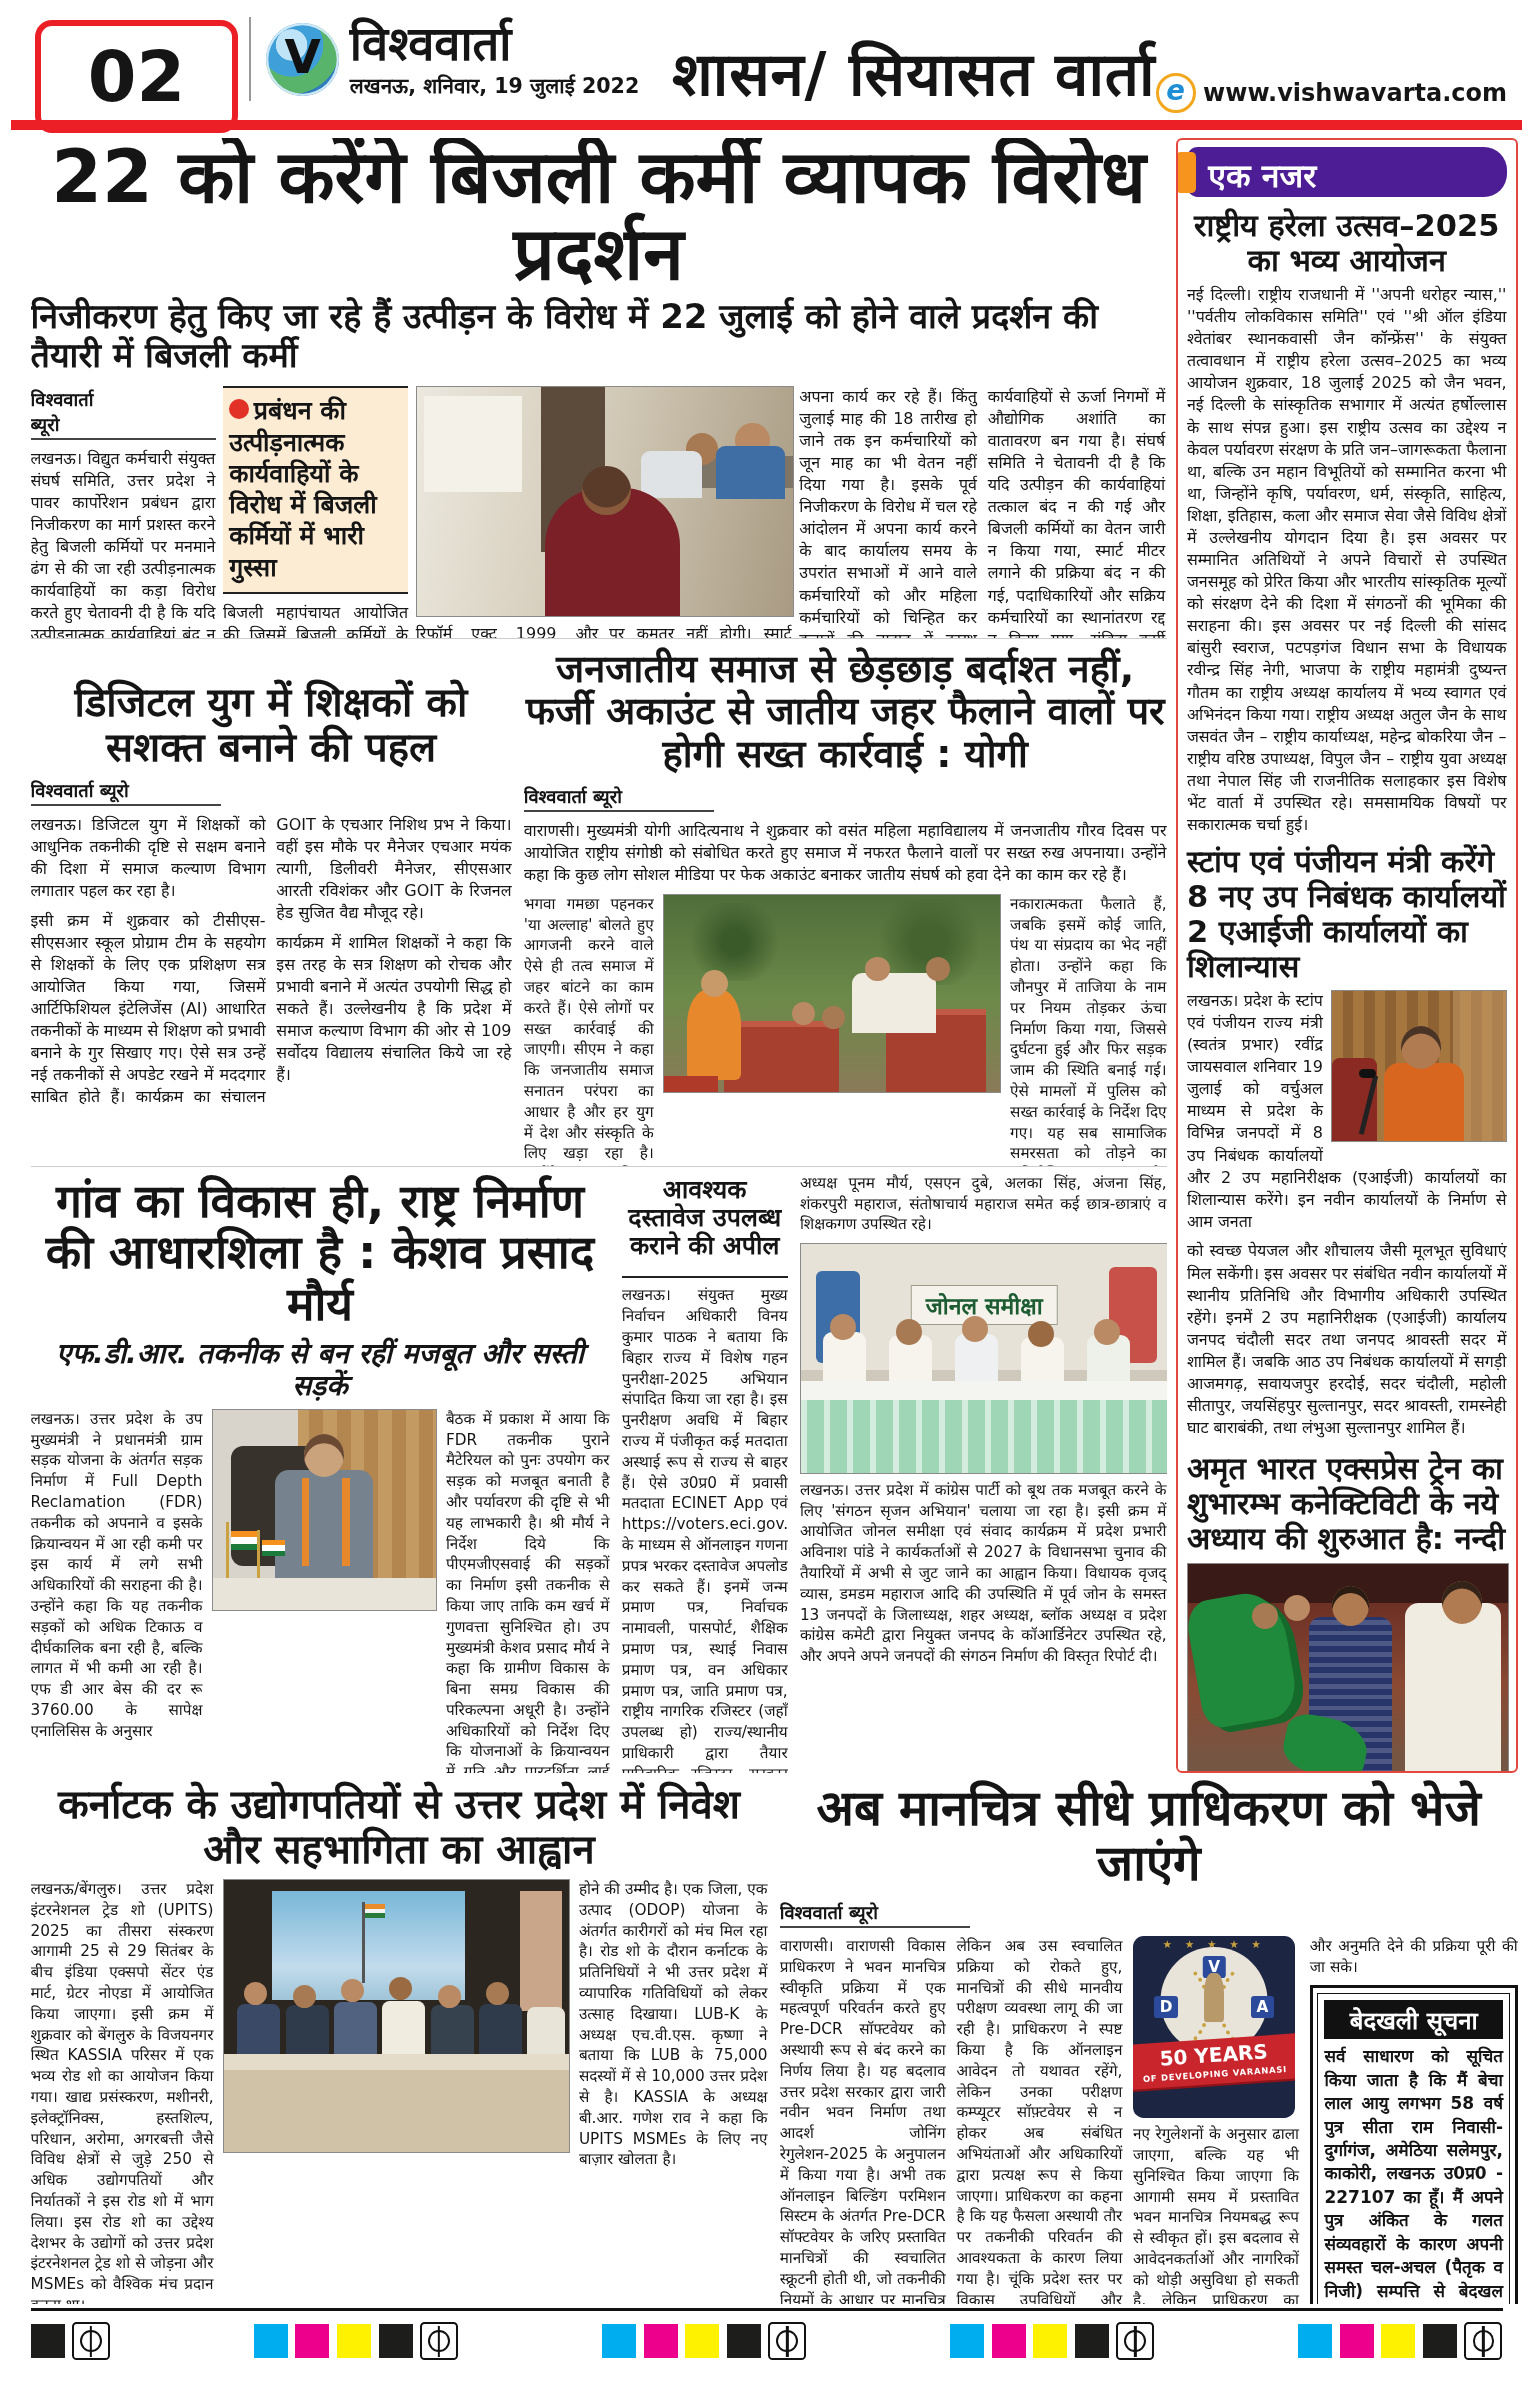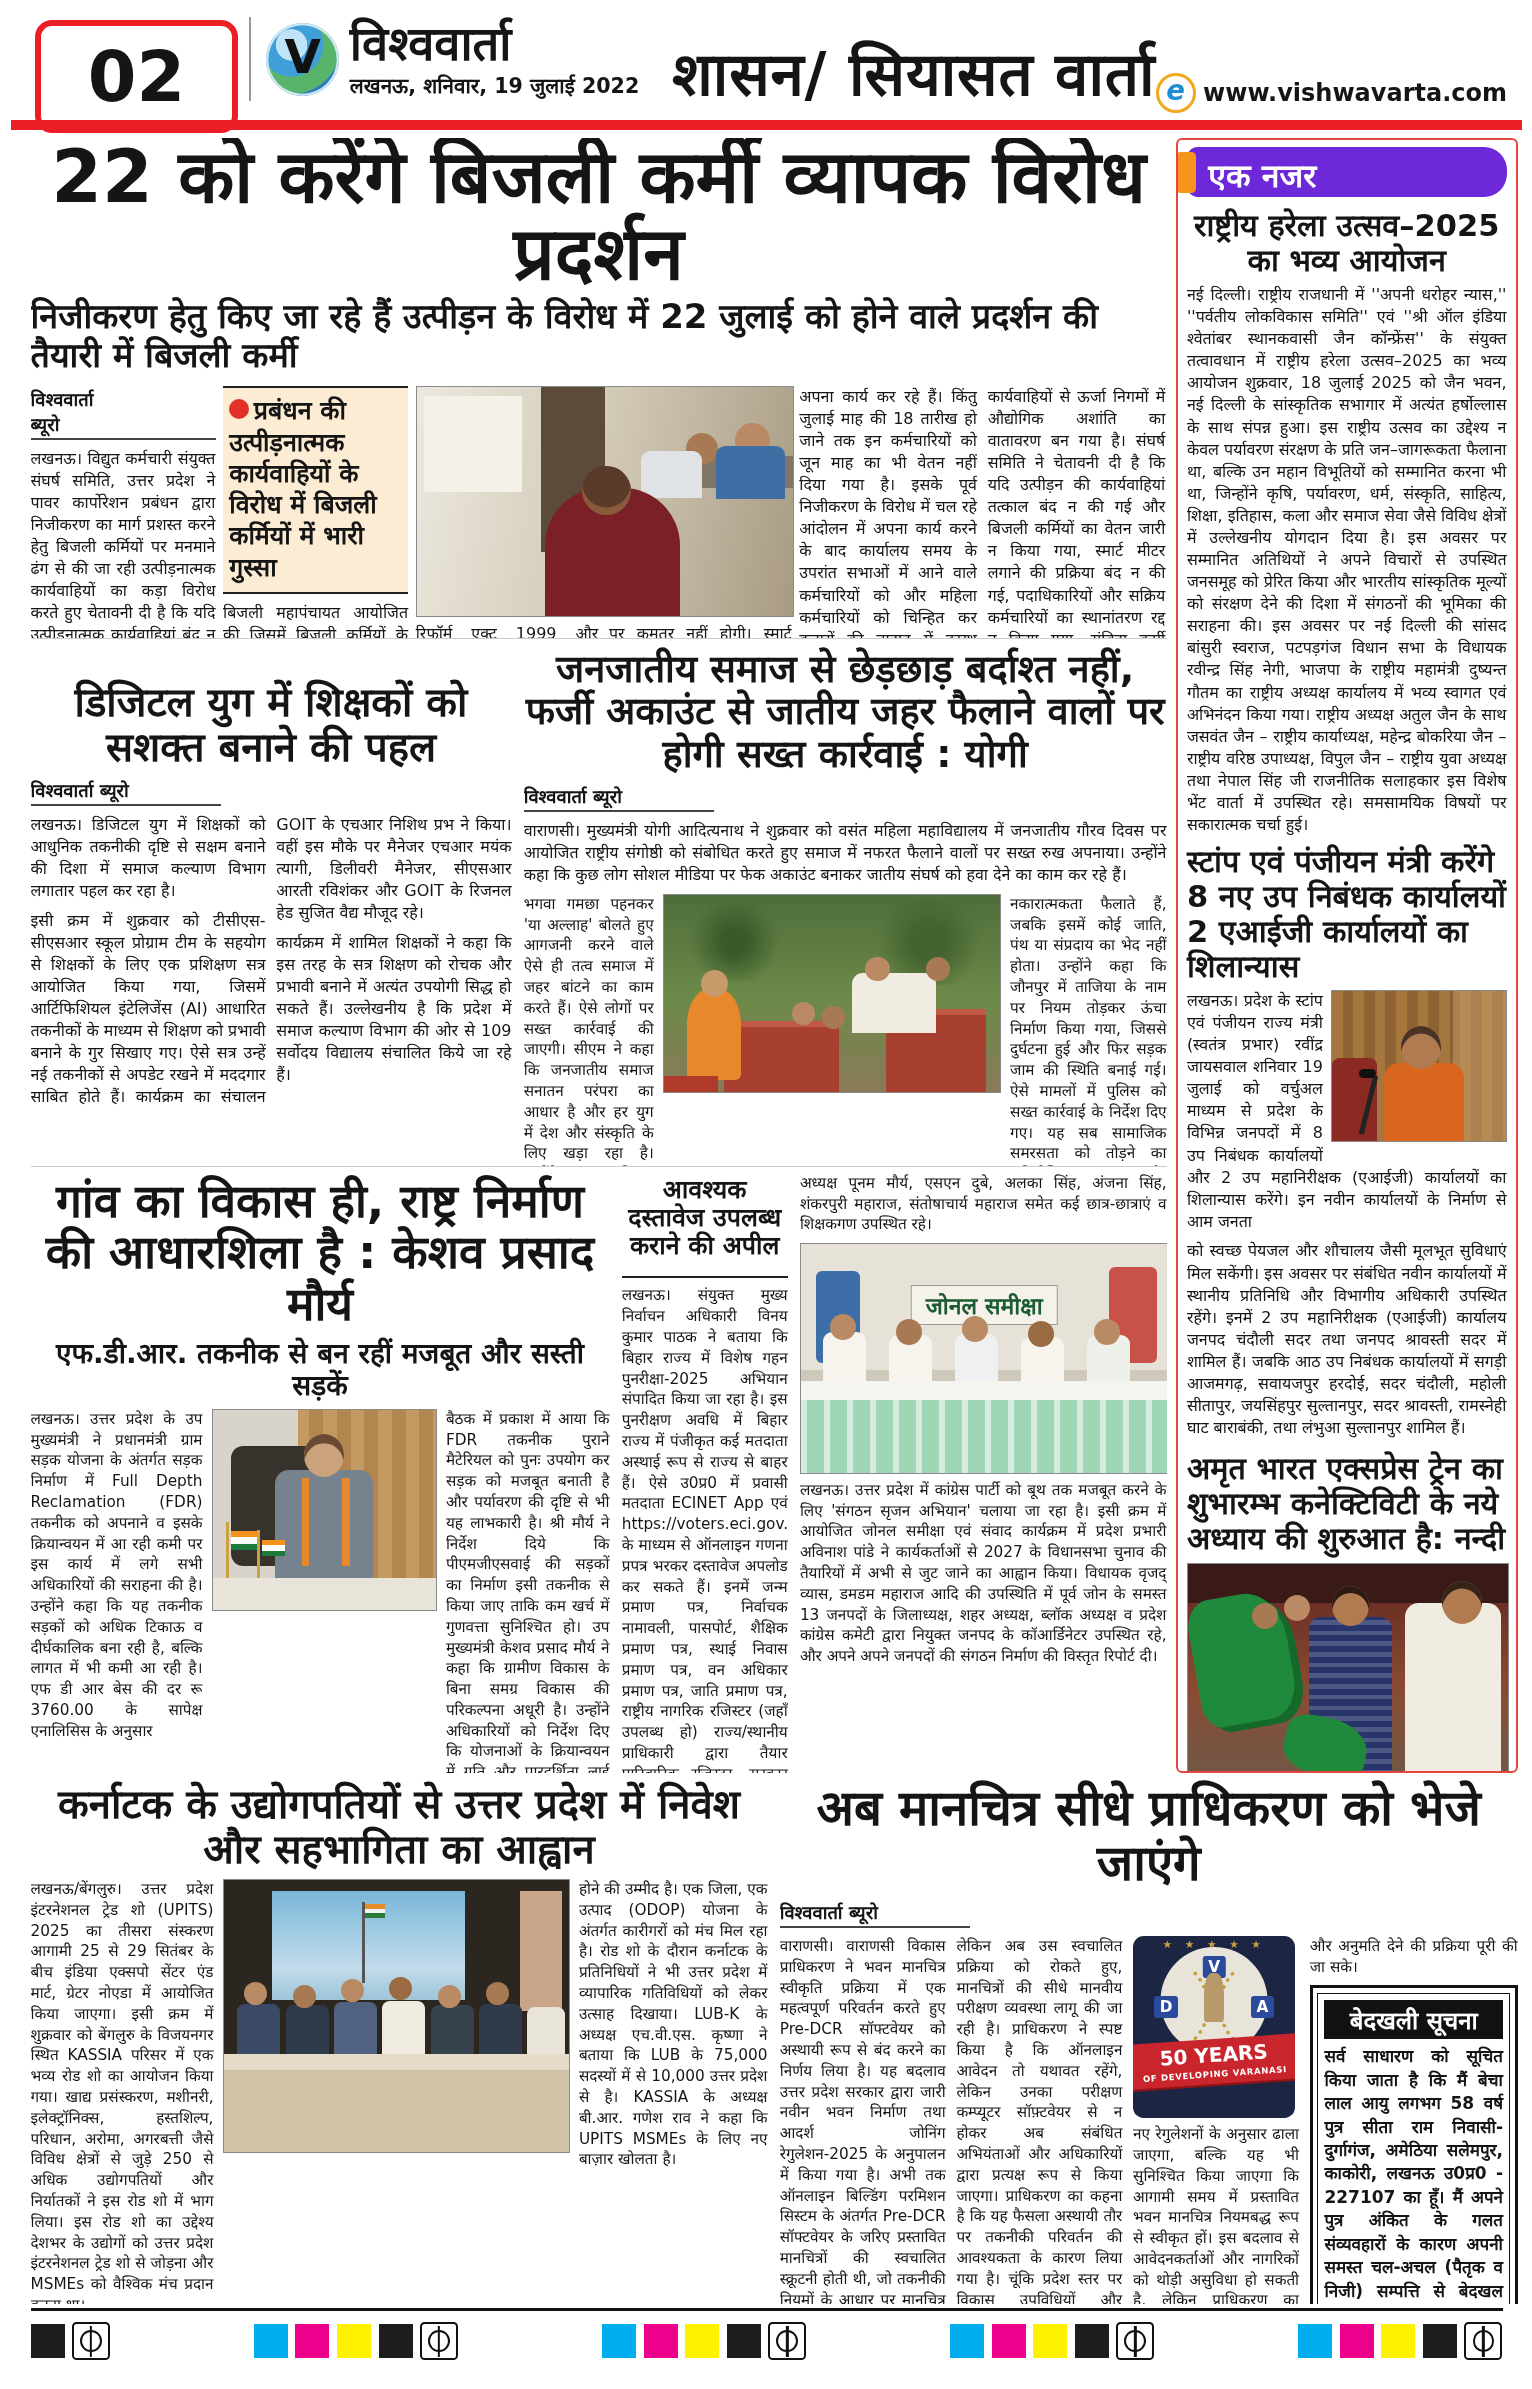--- a/index.html
+++ b/index.html
@@ -35,21 +35,21 @@
   .body-sm{font-size:15.3px;line-height:1.36;}
   
   .lead-grid{display:grid;grid-template-columns:185px 185px 376px 366px;gap:7.6px;}
   .hl-box{background:#fcecd4;border-top:2.3px solid #222;border-bottom:2.3px solid #222;padding:7.6px 6.1px 9.2px;font-size:25px;font-weight:800;line-height:1.25;margin-bottom:7.6px;position:relative;}
   .hl-box .dot{display:inline-block;width:20px;height:20px;border-radius:50%;background:#e23227;margin-right:4.6px;}
   .two-col{column-count:2;column-gap:10.7px;}
   
   .photo{position:relative;overflow:hidden;border:0.8px solid #8a8a8a;background:#ccc;}
   .abs{position:absolute;}
   
-  .rail-banner{position:relative;height:50px;background:#6d28d9;border-radius:10.7px 23px 23px 10.7px;margin-bottom:10.7px;}
+  .rail-banner{position:relative;height:50px;background:#4c1d95;border-radius:10.7px 23px 23px 10.7px;margin-bottom:10.7px;}
   .rail-banner .tab{position:absolute;left:-10.7px;top:4.6px;width:20px;height:41px;background:#f7941d;border-radius:4.6px;}
   .rail-banner span{position:absolute;left:21.4px;top:6.1px;color:#fff;font-size:32px;font-weight:800;}
   .rail h3{font-size:30.5px;font-weight:800;line-height:1.15;margin:4.6px 0 6.1px;}
   .rail .body{font-size:16px;}
   
   .notice{border:3.1px solid #111;padding:4.6px;margin-top:4.6px;}
   .notice-inner{border:1.5px solid #111;padding:6.1px;}
   .notice-title{background:#111;color:#fff;text-align:center;font-size:24px;font-weight:800;padding:3.1px 0;margin-bottom:6.1px;}
   .notice p{font-size:17px;font-weight:600;line-height:1.38;}
   
@@ -184,21 +184,21 @@
                 <p>नकारात्मकता फैलाते हैं, जबकि इसमें कोई जाति, पंथ या संप्रदाय का भेद नहीं होता। उन्होंने कहा कि जौनपुर में ताजिया के नाम पर नियम तोड़कर ऊंचा निर्माण किया गया, जिससे दुर्घटना हुई और फिर सड़क जाम की स्थिति बनाई गई। ऐसे मामलों में पुलिस को सख्त कार्रवाई के निर्देश दिए गए। यह सब सामाजिक समरसता को तोड़ने का सुनियोजित प्रयास है। मुख्यमंत्री ने प्रधानमंत्री नरेंद्र मोदी द्वारा 15 नवंबर को जनजातीय गौरव दिवस घोषित करने की सराहना की और कहा कि यह दिन जनजातीय समाज के योगदान को सम्मान देने का प्रतीक है। उन्होंने बताया कि भगवान राम से जुड़े कोल समाज को योजनाओं से</p>
               </div>
           </div>
           
         </div>
       </div>
 
       <div style="display:flex;gap:12.2px;height:603px;overflow:hidden;border-top:1.5px solid #ccc;padding-top:6.1px;">
         <div style="width:579px;overflow:hidden;">
           <h2 class="h-sec" style="font-size:46px;">गांव का विकास ही, राष्ट्र निर्माण की आधारशिला है : केशव प्रसाद मौर्य</h2>
-          <h3 class="h-sec" style="font-size:28px;margin-top:8px;">एफ.डी.आर. तकनीक से बन रहीं मजबूत और सस्ती सड़कें</h3>
+          <h3 class="h-sec" style="font-size:28px;margin-top:8px;font-style:italic;">एफ.डी.आर. तकनीक से बन रहीं मजबूत और सस्ती सड़कें</h3>
           <div style="display:flex;gap:9.2px;">
             <div class="body-sm jt" style="width:172px;">
                 <p>लखनऊ। उत्तर प्रदेश के उप मुख्यमंत्री ने प्रधानमंत्री ग्राम सड़क योजना के अंतर्गत सड़क निर्माण में Full Depth Reclamation (FDR) तकनीक को अपनाने व इसके क्रियान्वयन में आ रही कमी पर इस कार्य में लगे सभी अधिकारियों की सराहना की है। उन्होंने कहा कि यह तकनीक सड़कों को अधिक टिकाऊ व दीर्घकालिक बना रही है, बल्कि लागत में भी कमी आ रही है। एफ डी आर बेस की दर रू 3760.00 के सापेक्ष एनालिसिस के अनुसार</p>
               </div>
 
             <div class="photo" style="width:223px;height:200px;background:linear-gradient(90deg,#d8d4cc 0 38%,transparent 38%),repeating-linear-gradient(90deg,#c49a63 0 13.7px,#b3854f 13.7px 27.5px);">
               <div class="abs" style="left:8%;top:18%;width:40%;height:60%;background:#37322c;border-radius:12.2px;"></div>
               <div class="abs" style="left:28%;top:30%;width:44%;height:56%;background:#76838f;border-radius:13.7px 13.7px 0 0;"></div>
               <div class="abs" style="left:40%;top:34%;width:7.6px;height:44%;background:#e8882c;"></div>
               <div class="abs" style="left:58%;top:34%;width:7.6px;height:44%;background:#e8882c;"></div>

